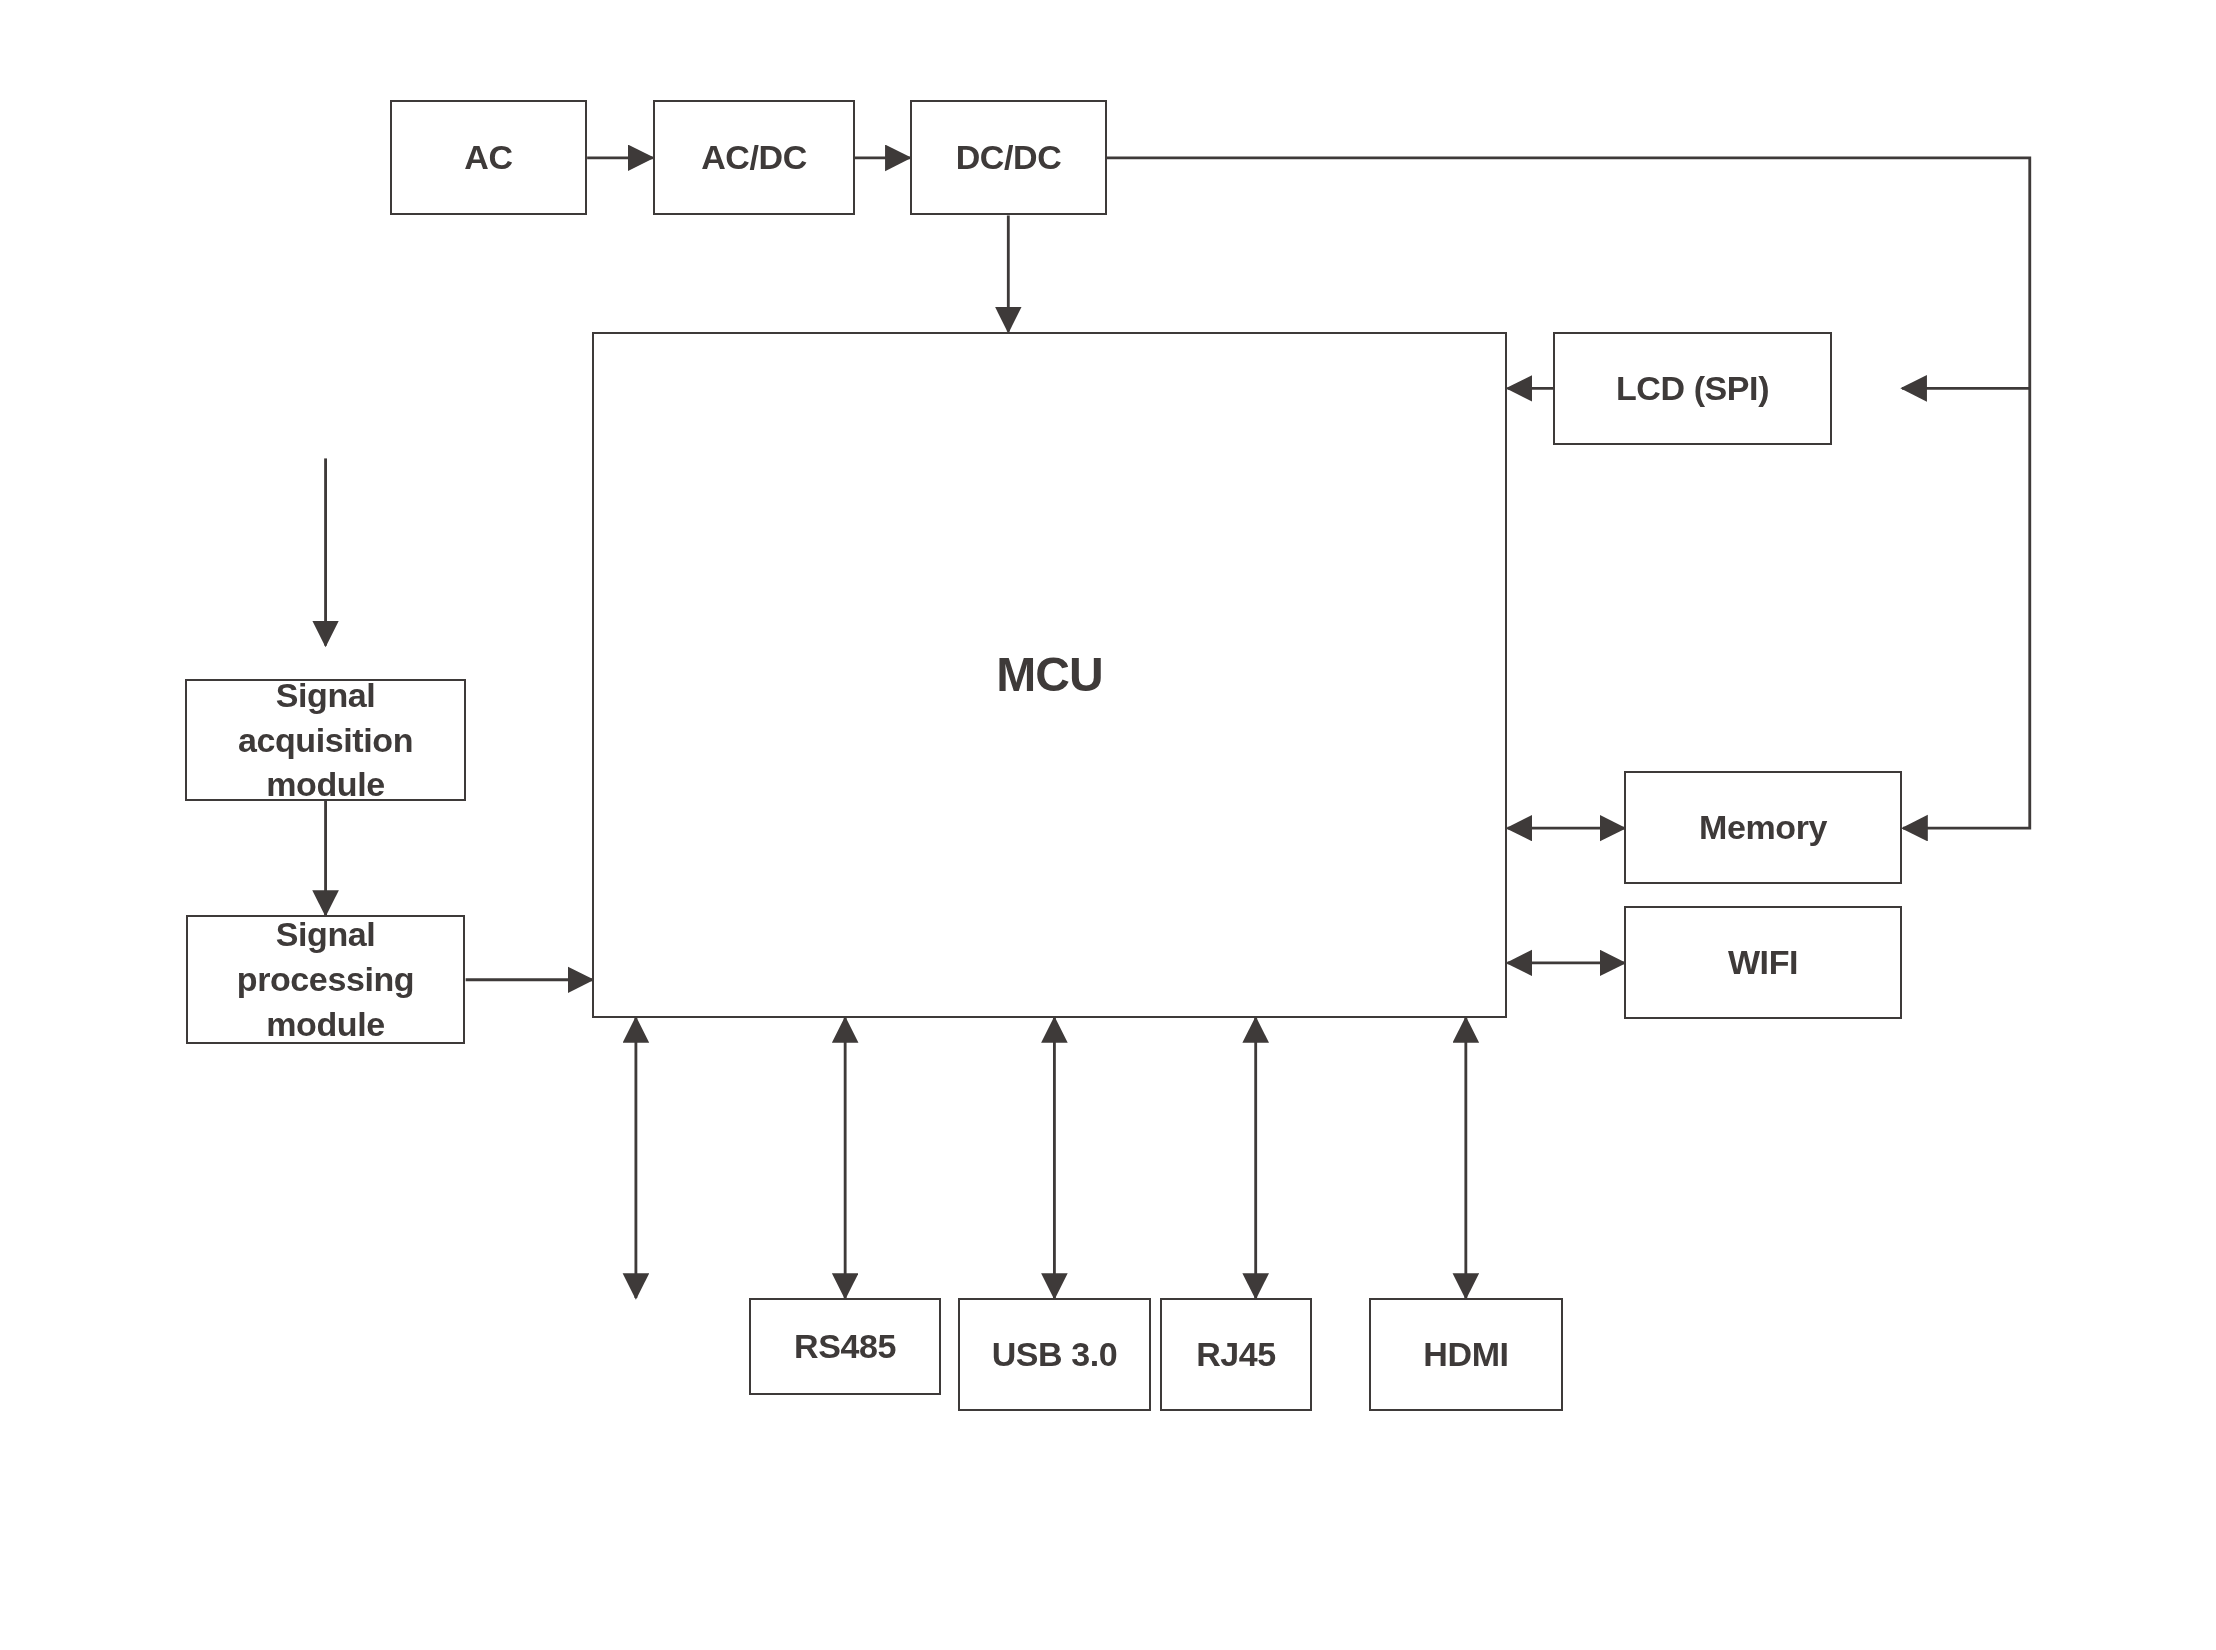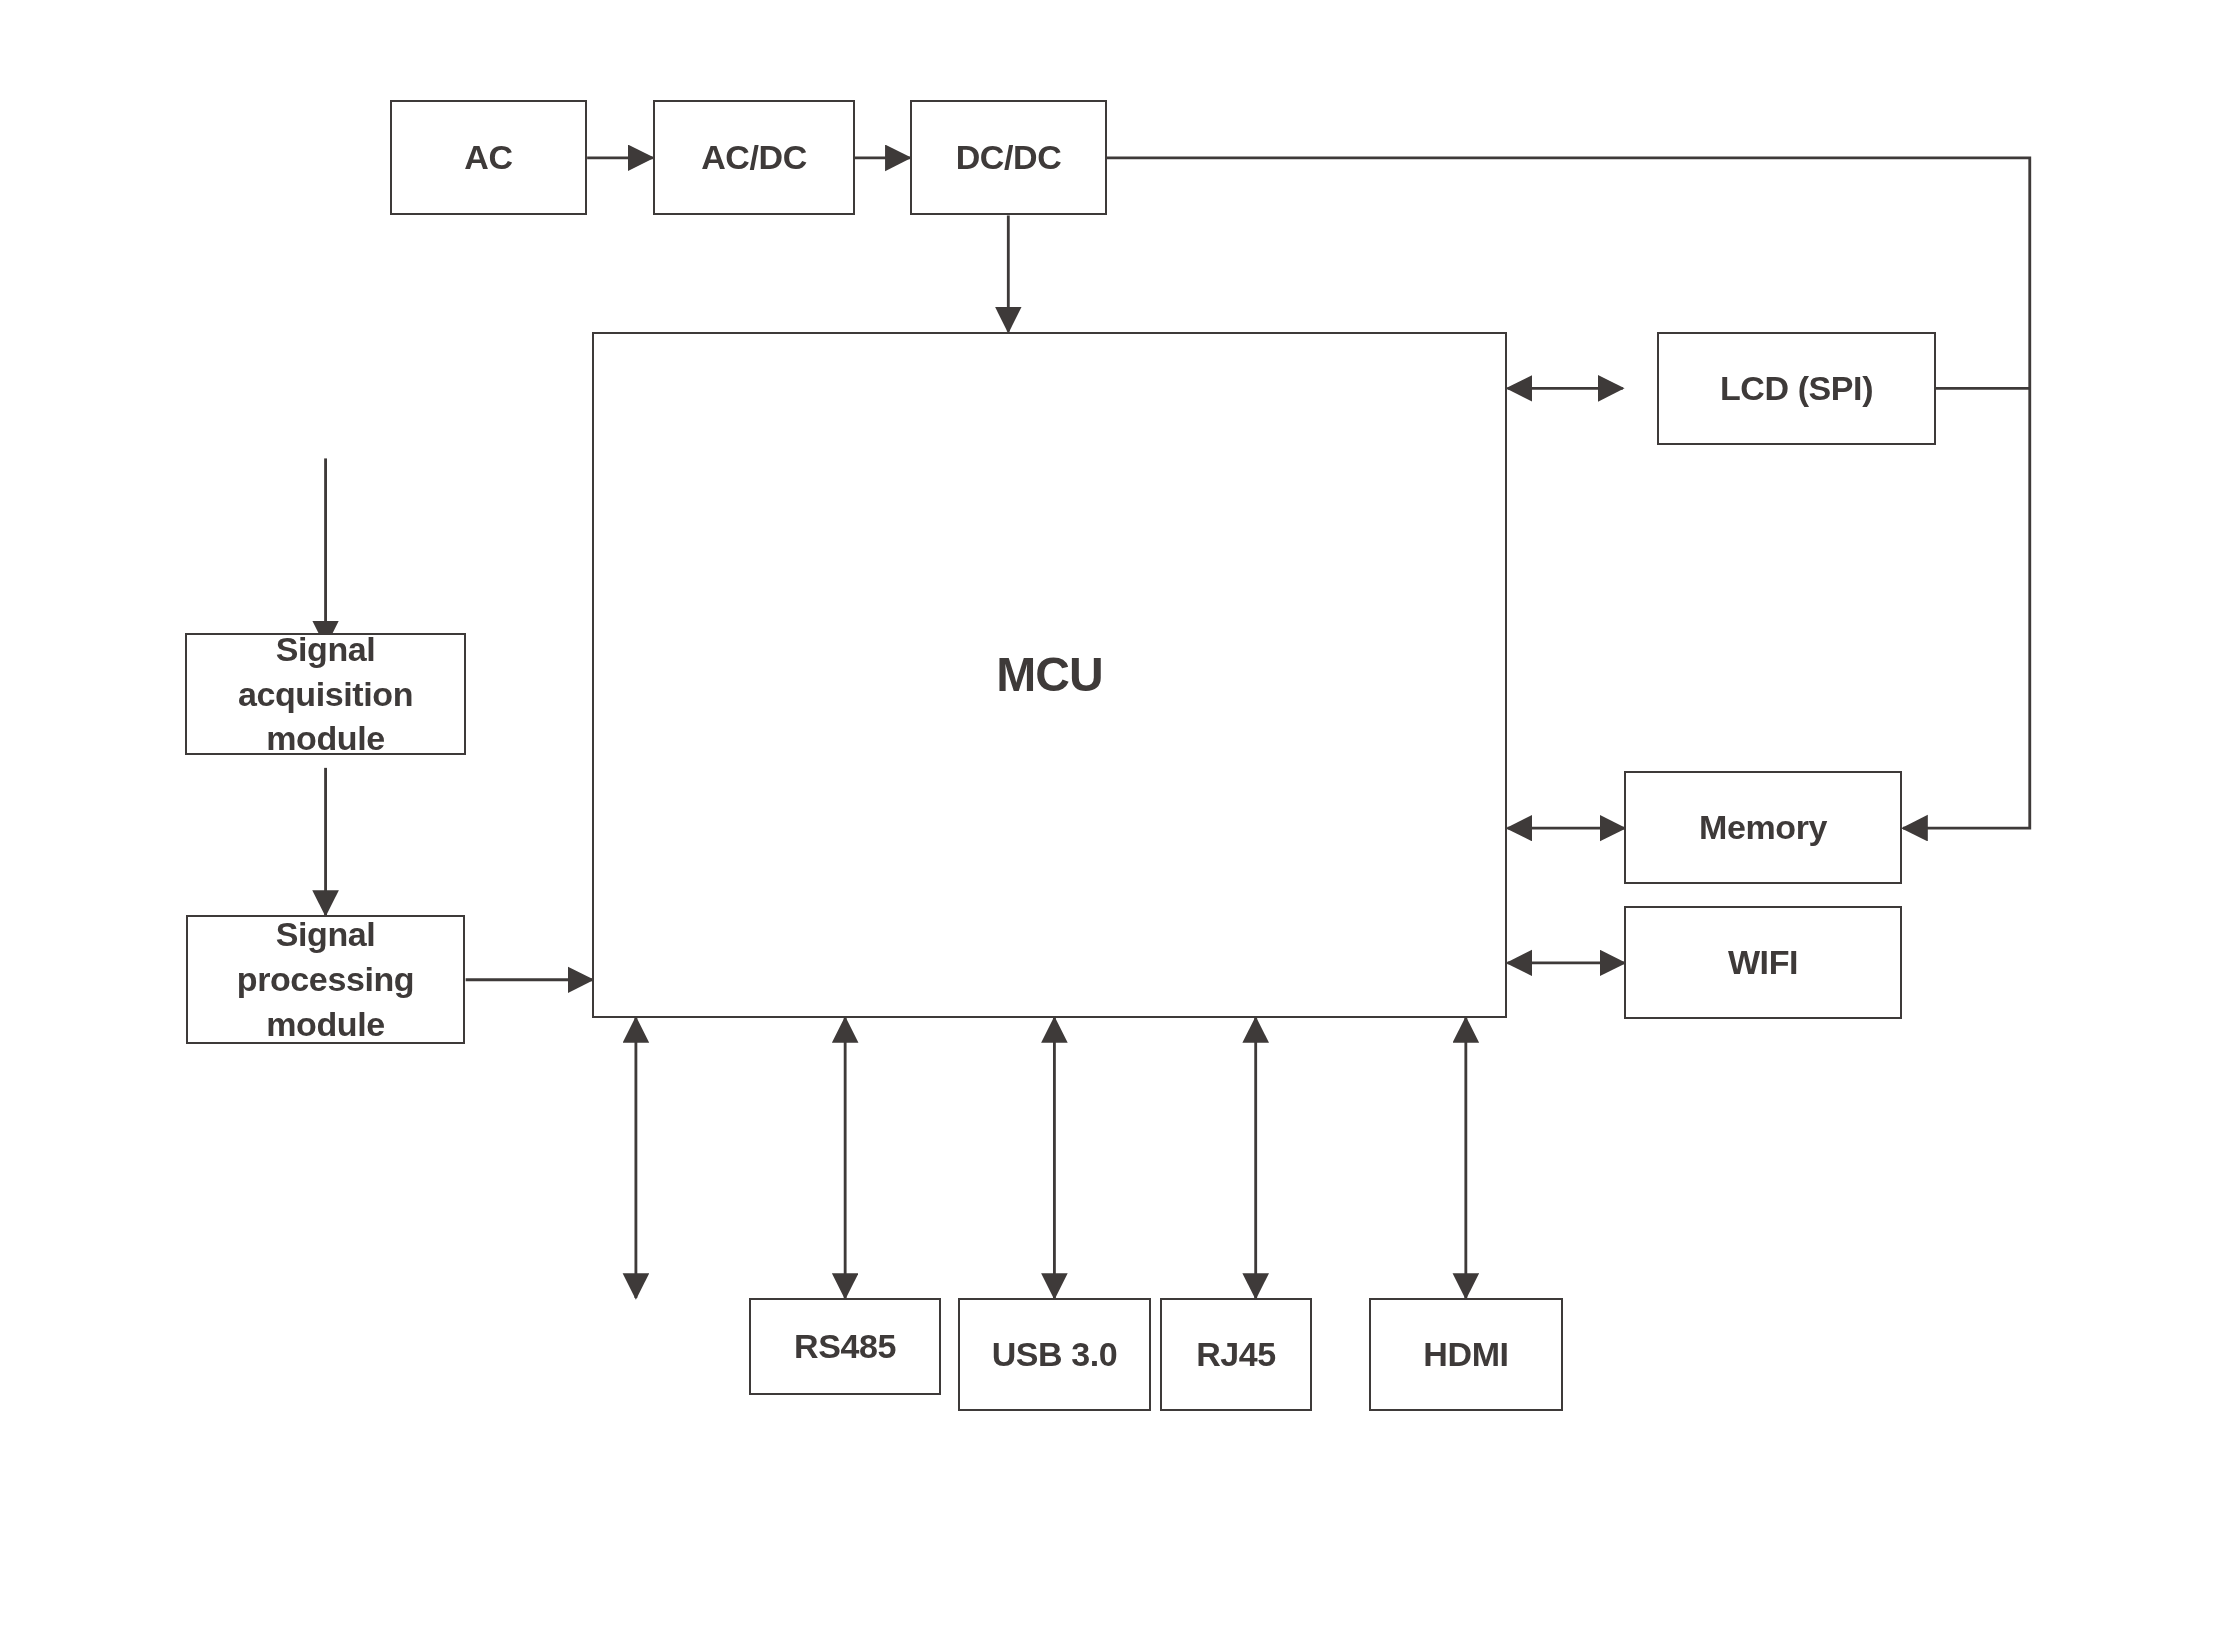--- a/index.html
+++ b/index.html
@@ -96,35 +96,35 @@
 
   <div class="node" style="left:653px;top:100px;width:202px;height:115px">
     <span class="lbl">AC/DC</span>
   </div>
 
   <div class="node" style="left:910px;top:100px;width:197px;height:115px">
     <span class="lbl">DC/DC</span>
   </div>
 
 
-  <div class="node" style="left:185px;top:633px;width:281px;height:122px">
+  <div class="node" style="left:185px;top:679px;width:281px;height:122px">
     <span class="lbl">Signal acquisition
 module</span>
   </div>
 
   <div class="node" style="left:186px;top:915px;width:279px;height:129px">
     <span class="lbl">Signal processing
 module</span>
   </div>
 
   <div class="node mcu" style="left:592px;top:332px;width:915px;height:686px">
     <span class="lbl">MCU</span>
   </div>
 
-  <div class="node" style="left:1657px;top:332px;width:279px;height:113px">
+  <div class="node" style="left:1553px;top:332px;width:279px;height:113px">
     <span class="lbl">LCD (SPI)</span>
   </div>
 
   <div class="node" style="left:1624px;top:771px;width:278px;height:113px">
     <span class="lbl">Memory</span>
   </div>
 
   <div class="node" style="left:1624px;top:906px;width:278px;height:113px">
     <span class="lbl">WIFI</span>
   </div>

